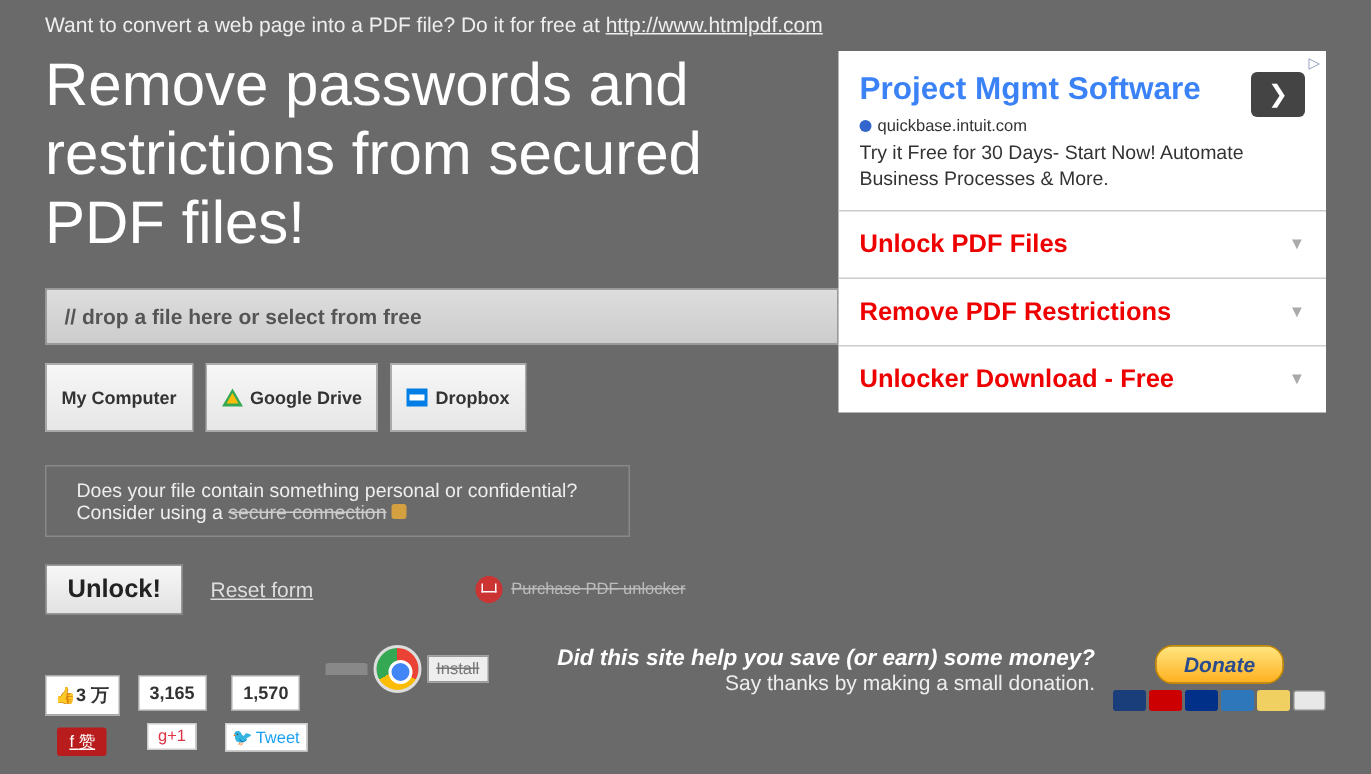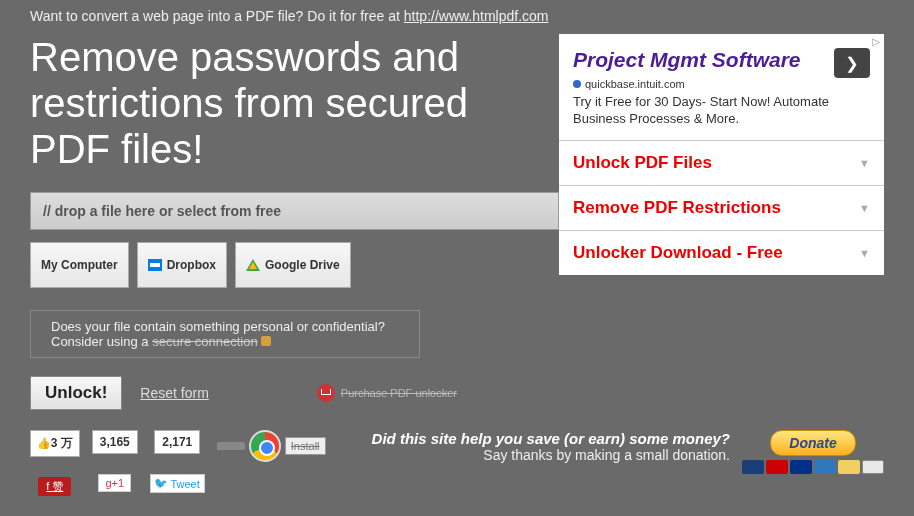--- a/index.html
+++ b/index.html
@@ -23,31 +23,31 @@
 .confidential-box .secure-link { text-decoration: line-through; color: #ccc; }
 .lock-icon { display: inline-block; width: 10px; height: 10px; background: #d4a040; border-radius: 2px; position: relative; }
 .action-row { display: flex; align-items: center; gap: 18px; margin-bottom: 20px; }
 .unlock-btn { background: linear-gradient(#f7f7f7, #e2e2e2); border: 1px solid #888; padding: 6px 14px; font-size: 17px; font-weight: bold; color: #222; cursor: pointer; }
 .reset-link { color: #ddd; text-decoration: underline; font-size: 14px; }
 .purchase { color: #bbb; text-decoration: line-through; font-size: 11px; display: flex; align-items: center; gap: 6px; margin-left: 90px; }
 .cart-icon { width: 18px; height: 18px; background: #c33; border-radius: 50%; position: relative; }
 .cart-icon::after { content: ""; position: absolute; top: 5px; left: 4px; width: 8px; height: 5px; border: 1px solid #fff; border-top: none; }
 .ad-box { background: #fff; color: #222; position: relative; }
 .ad-header { padding: 14px 14px 6px; }
-.ad-title { color: #4c1d95; font-size: 21px; font-weight: bold; font-style: italic; }
+.ad-title { color: #3b82f6; font-size: 21px; font-weight: bold; }
 .ad-arrow { position: absolute; top: 14px; right: 14px; width: 36px; height: 30px; background: #444; border-radius: 4px; display: flex; align-items: center; justify-content: center; color: #fff; font-size: 16px; cursor: pointer; }
 .ad-badge { position: absolute; top: 2px; right: 4px; font-size: 10px; color: #89b; }
 .ad-domain { font-size: 11px; color: #333; padding: 0 14px 4px; display: flex; align-items: center; gap: 4px; }
 .dot { width: 8px; height: 8px; background: #36c; border-radius: 50%; }
 .ad-desc { font-size: 13px; color: #333; padding: 0 14px 12px; line-height: 1.3; }
 .ad-link-row { border-top: 1px solid #ccc; padding: 12px 14px; color: #e00; font-size: 17px; font-weight: bold; display: flex; justify-content: space-between; align-items: center; cursor: pointer; }
 .ad-link-row .chev { color: #aaa; font-size: 11px; }
 .footer-row { display: flex; align-items: flex-start; gap: 12px; }
 .social-box { background: #fff; border: 1px solid #aaa; color: #333; font-size: 12px; font-weight: bold; padding: 4px 6px; text-align: center; min-width: 46px; }
-.social-stack { display: flex; flex-direction: column; gap: 20px; align-items: center; }
+.social-stack { display: flex; flex-direction: column; gap: 8px; align-items: center; margin-top: 20px; }
 .fb-btn { background: #b91c1c; color: #fff; font-size: 11px; padding: 2px 8px; border-radius: 2px; text-decoration: underline; }
 .gp-btn { background: #fff; color: #d34; border: 1px solid #ccc; font-size: 11px; padding: 2px 6px; }
 .tw-btn { background: #fff; color: #1da1f2; border: 1px solid #ccc; font-size: 11px; padding: 2px 4px; display: flex; align-items: center; gap: 2px; }
 .chrome-stack { display: flex; gap: 4px; align-items: center; }
 .chrome-icon { width: 32px; height: 32px; border-radius: 50%; background: conic-gradient(#ea4335 0 120deg, #fbbc05 120deg 240deg, #34a853 240deg 360deg); position: relative; border: 2px solid #ddd; }
 .chrome-icon::after { content: ""; position: absolute; top: 8px; left: 8px; width: 12px; height: 12px; background: #4285f4; border: 2px solid #fff; border-radius: 50%; }
 .install-btn { background: #eee; border: 1px solid #999; color: #777; text-decoration: line-through; font-size: 11px; padding: 2px 5px; }
 .donate-area { margin-left: auto; text-align: right; }
 .donate-q { font-style: italic; font-weight: bold; font-size: 15px; color: #fff; }
 .donate-sub { font-size: 14px; color: #eee; }
@@ -69,26 +69,26 @@
     <div class="left-col">
       <h1 class="headline">Remove passwords and restrictions from secured PDF files!</h1>
 
       <div class="drop-zone">// drop a file here or select from free</div>
 
       <div class="source-buttons">
         <button class="src-btn">
             <span>My Computer</span>
           </button>
         <button class="src-btn">
+            <span class="icon gdrive-icon"></span>
+            <span>Google Drive</span>
+          </button>
+        <button class="src-btn">
             <span class="icon dropbox-icon"></span>
             <span>Dropbox</span>
-          </button>
-        <button class="src-btn">
-            <span class="icon gdrive-icon"></span>
-            <span>Google Drive</span>
           </button>
       </div>
 
       <div class="confidential-box">
         <div>Does your file contain something personal or confidential?</div>
         <span>Consider using a </span><a class="secure-link">secure connection</a> <span class="lock-icon"></span>
       </div>
 
       <div class="action-row">
         <button class="unlock-btn">Unlock!</button>
@@ -131,21 +131,21 @@
   <div class="footer-row">
     <div class="social-stack">
       <div class="social-box"><span class="thumbs">👍</span><span>3 万</span></div>
       <div class="fb-btn">f <span>赞</span></div>
     </div>
     <div class="social-stack">
       <div class="social-box">3,165</div>
       <div class="gp-btn">g+1</div>
     </div>
     <div class="social-stack">
-      <div class="social-box">2,171</div>
+      <div class="social-box">1,570</div>
       <div class="tw-btn">
           <span>🐦</span>
           <span>Tweet</span>
         </div>
     </div>
     <div class="chrome-stack">
       <div class="suitcase"></div>
       <div class="chrome-icon"></div>
       <div class="install-btn">Install</div>
     </div>

